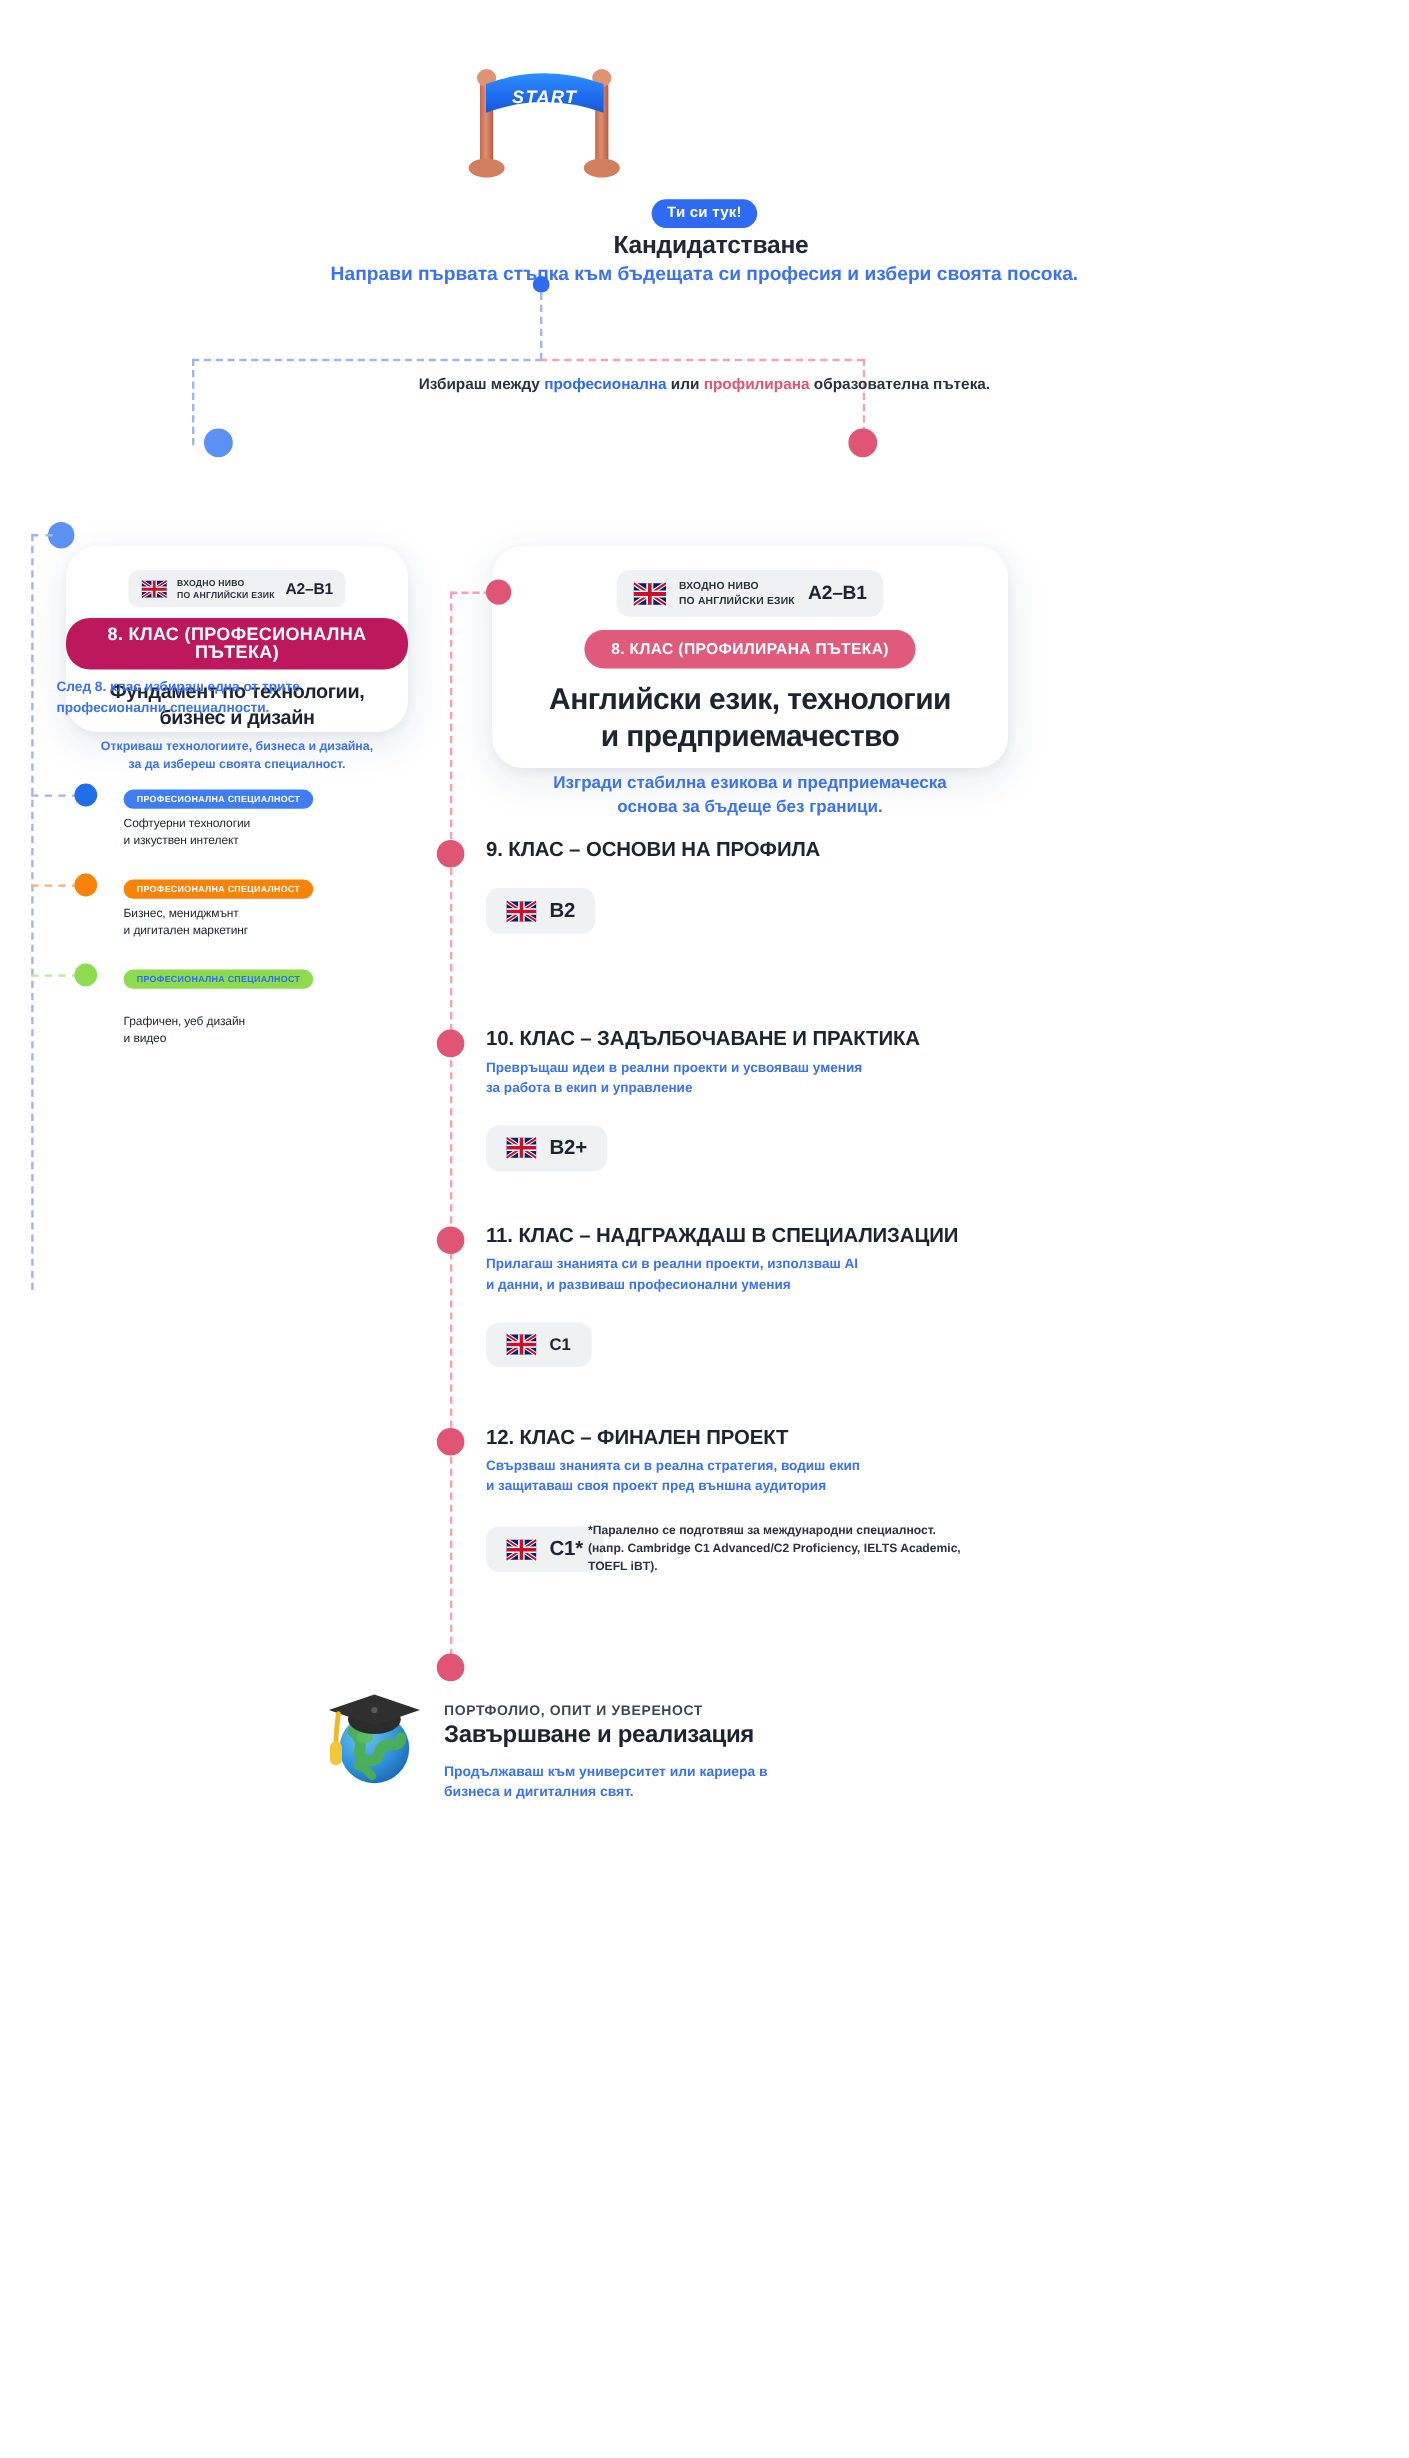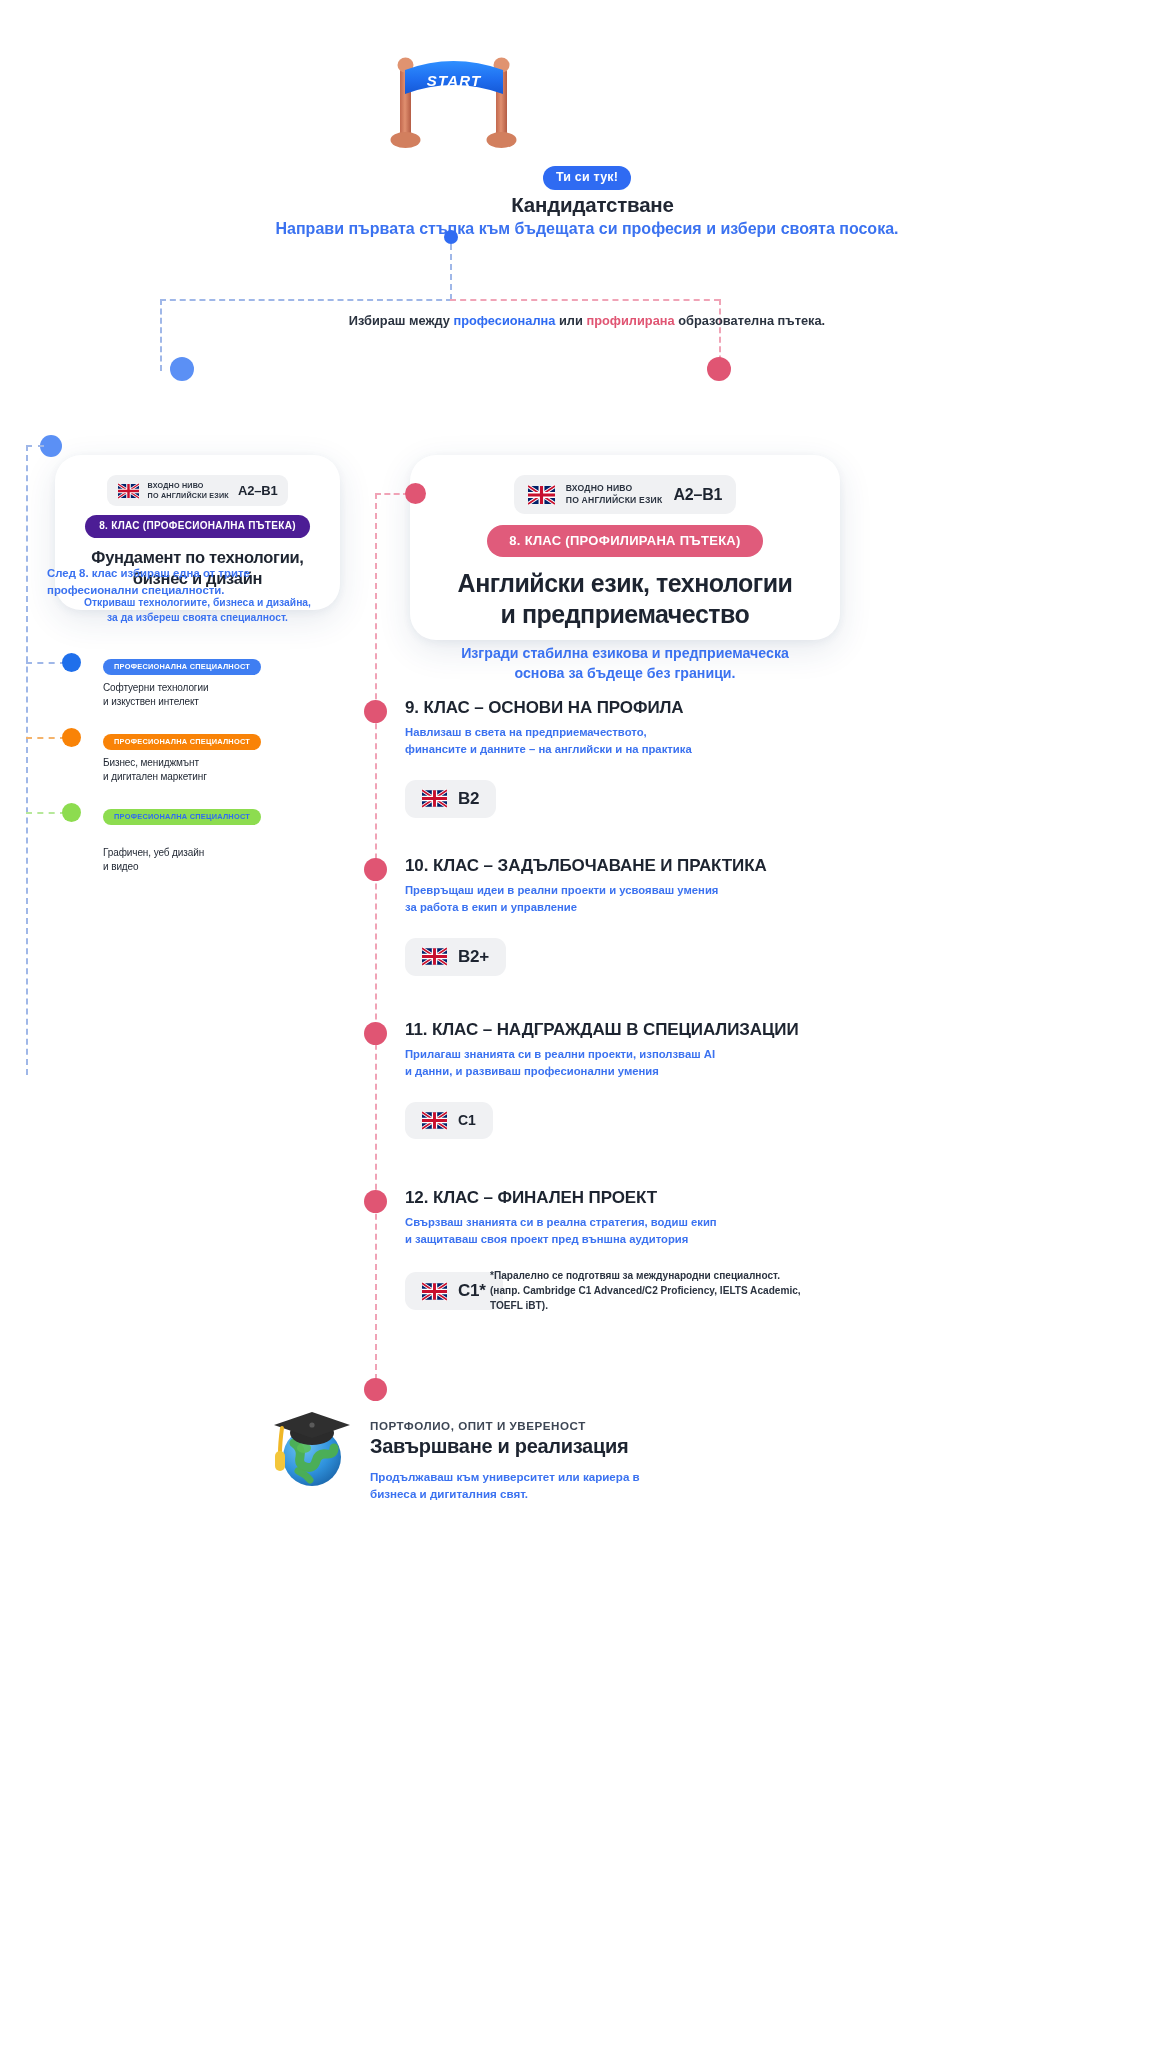--- a/index.html
+++ b/index.html
@@ -62,21 +62,21 @@
   
   .uk { width:21px; height:16px; border-radius:3px; flex:0 0 auto; }
   .uk.lg { width:25px; height:19px; }
   .uk.xl { width:27px; height:20px; }
 
   
   .tag-pill {
     display:inline-block; color:#fff; border-radius:20px; line-height:1;
     font-weight:700; letter-spacing:.3px;
   }
-  .tag-blue { background:#4c1d95; font-size:10px; padding:6px 14px 7px; }
+  .tag-blue { background:#be185d; font-size:15px; padding:6px 14px 7px; }
   .tag-pink { background:#e05b7b; font-size:13px; padding:9px 22px 10px; }
 
   .card-h-sm { font-size:16.5px; font-weight:800; color:#1d2430; line-height:1.22; letter-spacing:-.3px; }
   .card-p-sm { font-size:10.3px; font-weight:600; color:#3b72f0; line-height:1.45; }
   .card-h-lg { font-size:25px; font-weight:800; color:#1d2430; line-height:1.25; letter-spacing:-.5px; }
   .card-p-lg { font-size:14.2px; font-weight:700; color:#3b72f0; line-height:1.42; }
 
   
   .spec-pill {
     display:inline-block; color:#fff; border-radius:14px;
@@ -266,24 +266,20 @@
     </div>
   </div>
 
   <div class="hline pinkline" style="left:375px; top:493px; width:34px;"></div>
   <div class="dot" style="left:405px; top:483px; width:21px; height:21px; background:#e05573;"></div>
   <div class="vline pinkline" style="left:375px; top:493px; height:887px;"></div>
 
   <div class="dot" style="left:364px; top:700px; width:23px; height:23px; background:#e05573;"></div>
   <div class="abs" style="left:405px; top:698px; width:500px;">
     <div class="grade-h">9. КЛАС – ОСНОВИ НА ПРОФИЛА</div>
-    <div class="grade-p">
-      <span style="display:block;">Навлизаш в света на предприемачеството,</span>
-      <span style="display:block;">финансите и данните – на английски и на практика</span>
-    </div>
     <div style="margin-top:22px;">
       <span class="lvl-chip big" style="padding:9px 17px;">
         <span class="uk lg">
           <svg viewBox="0 0 60 40" width="25" height="19">
             <rect width="60" height="40" fill="#012169" rx="3"></rect>
             <path d="M0,0 L60,40 M60,0 L0,40" stroke="#fff" stroke-width="8"></path>
             <path d="M0,0 L60,40 M60,0 L0,40" stroke="#C8102E" stroke-width="4"></path>
             <path d="M30,0 V40 M0,20 H60" stroke="#fff" stroke-width="13"></path>
             <path d="M30,0 V40 M0,20 H60" stroke="#C8102E" stroke-width="7"></path>
           </svg>

